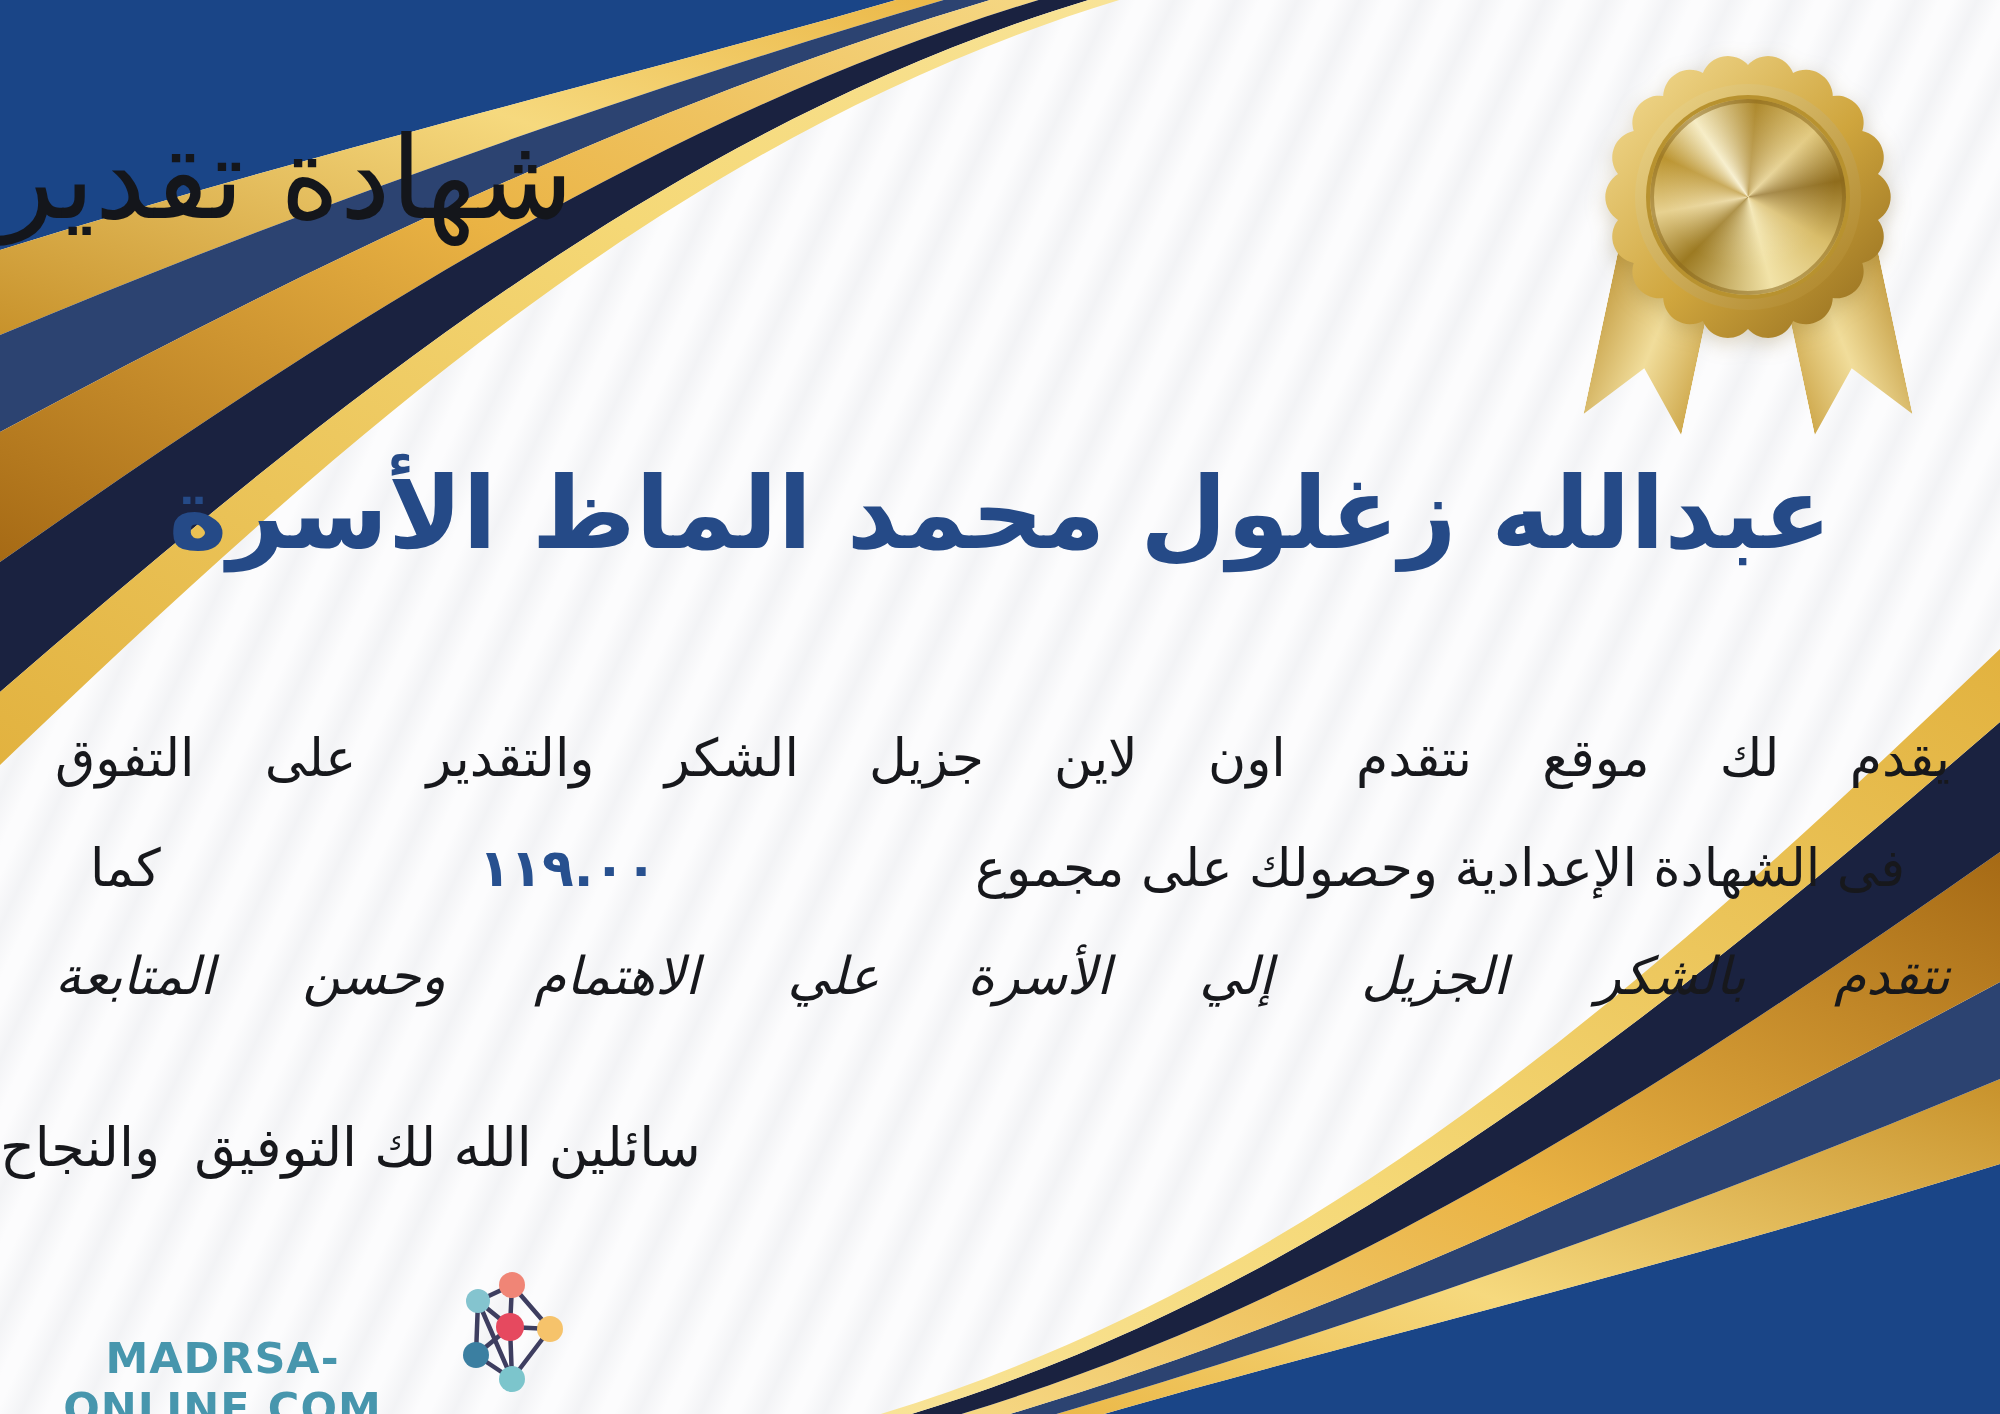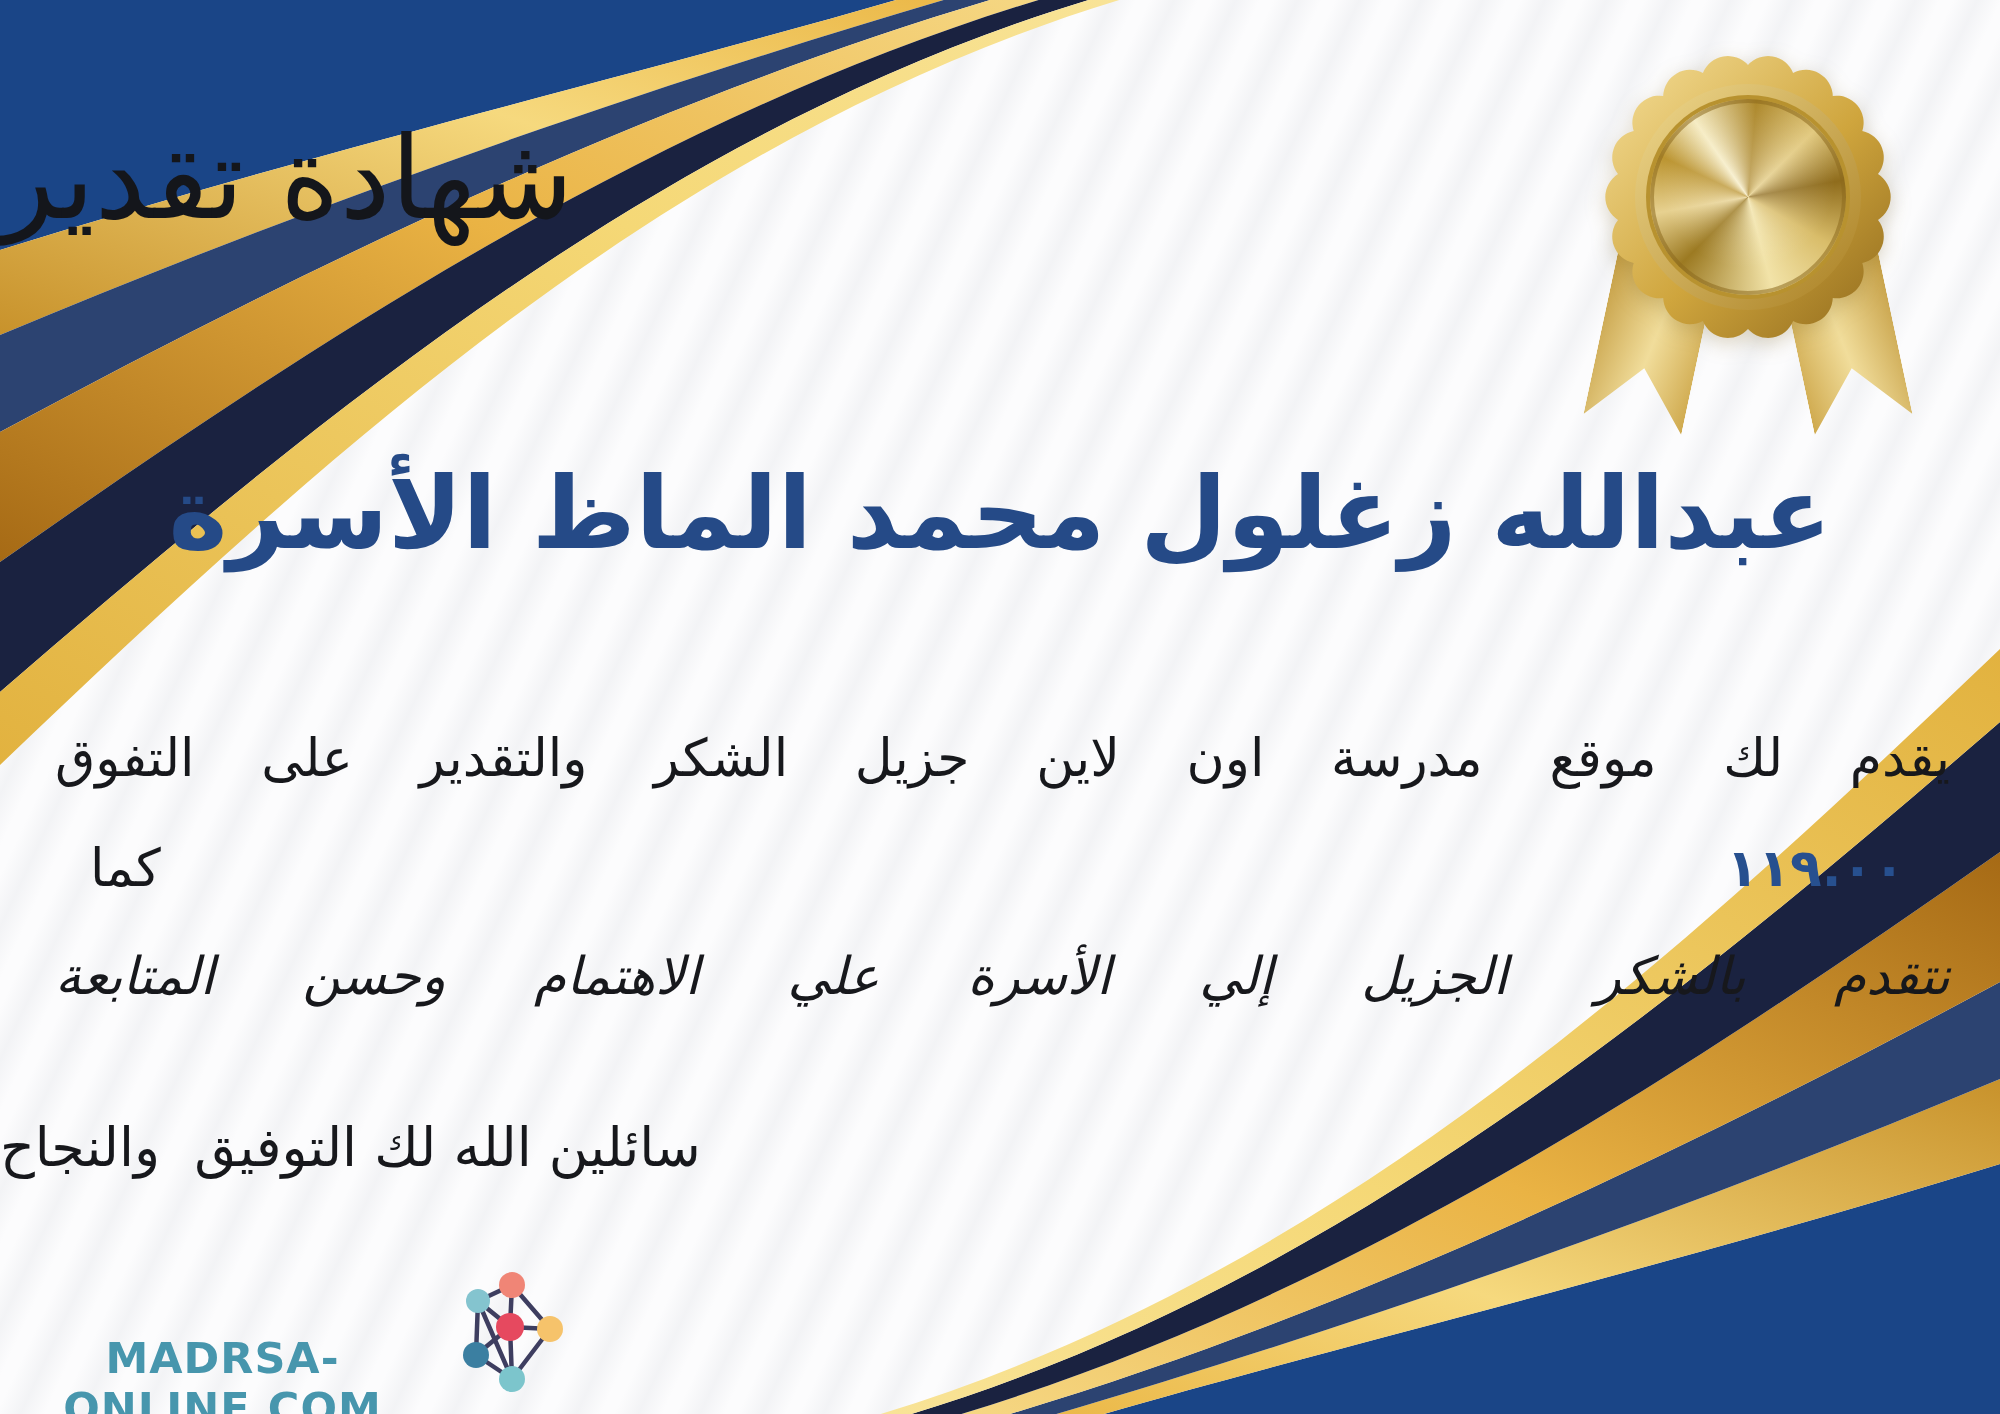--- a/index.html
+++ b/index.html
@@ -121,23 +121,24 @@
     <path id="scallop-path" d="M145.0,13.0 A27,27 0 0 1 190.1,21.0 A27,27 0 0 1 229.8,43.9 A27,27 0 0 1 259.3,79.0 A27,27 0 0 1 275.0,122.1 A27,27 0 0 1 275.0,167.9 A27,27 0 0 1 259.3,211.0 A27,27 0 0 1 229.8,246.1 A27,27 0 0 1 190.1,269.0 A27,27 0 0 1 145.0,277.0 A27,27 0 0 1 99.9,269.0 A27,27 0 0 1 60.2,246.1 A27,27 0 0 1 30.7,211.0 A27,27 0 0 1 15.0,167.9 A27,27 0 0 1 15.0,122.1 A27,27 0 0 1 30.7,79.0 A27,27 0 0 1 60.2,43.9 A27,27 0 0 1 99.9,21.0 A27,27 0 0 1 145.0,13.0 Z" fill="url(#scalG)"></path>
     <circle cx="145" cy="145" r="113" fill="url(#ringG)"></circle>
     <circle cx="145" cy="145" r="102" fill="#b8922f"></circle>
   </svg>
   <div class="face"></div>
 </div>
 
 <div class="cert-title">شهادة تقدير</div>
 <div class="cert-name">عبدالله زغلول محمد الماظ الأسرة</div>
 
-<div class="body-line line1">يقدم لك موقع مدرسة اون لاين جزيل الشكر والتقدير على التفوق</div>
+<div class="body-line line1">يقدم لك موقع نتقدم اون لاين جزيل الشكر والتقدير على التفوق</div>
 
 <div class="line2">
+  <span>فى الشهادة الإعدادية وحصولك على مجموع</span>
   <span class="score">١١٩.٠٠</span>
   <span>كما</span>
 </div>
 
 <div class="body-line line3">نتقدم بالشكر الجزيل إلي الأسرة علي الاهتمام وحسن المتابعة</div>
 
 <div class="closing-line">سائلين الله لك التوفيق  والنجاح</div>
 
 <div class="logo">
   <div class="logo-en">MADRSA-ONLINE.COM</div>

